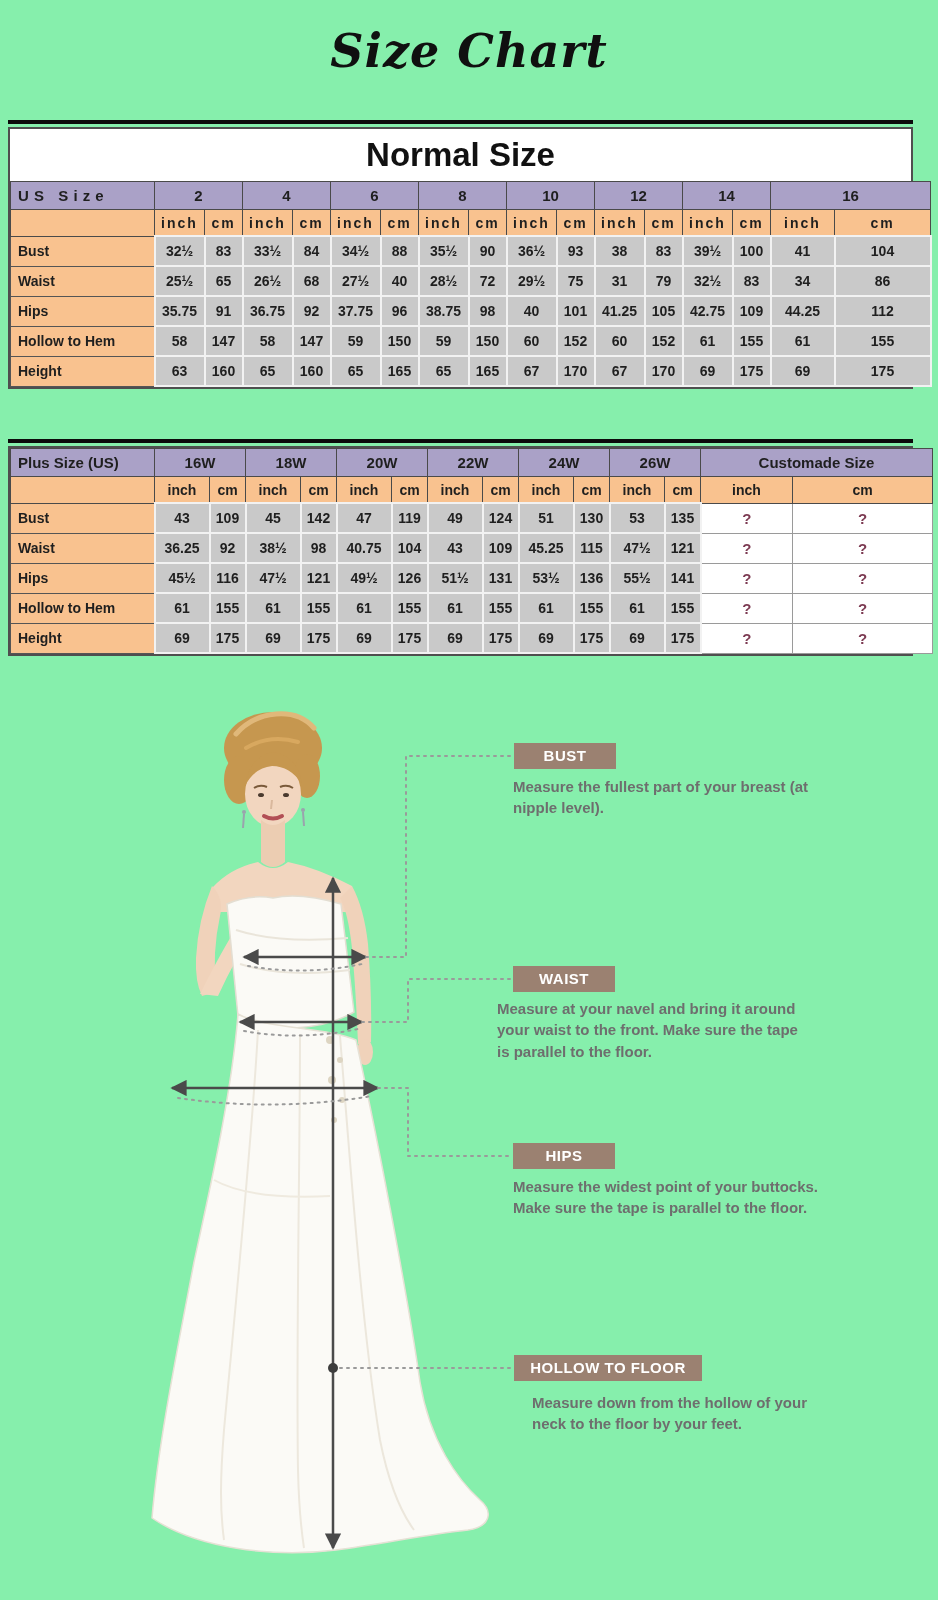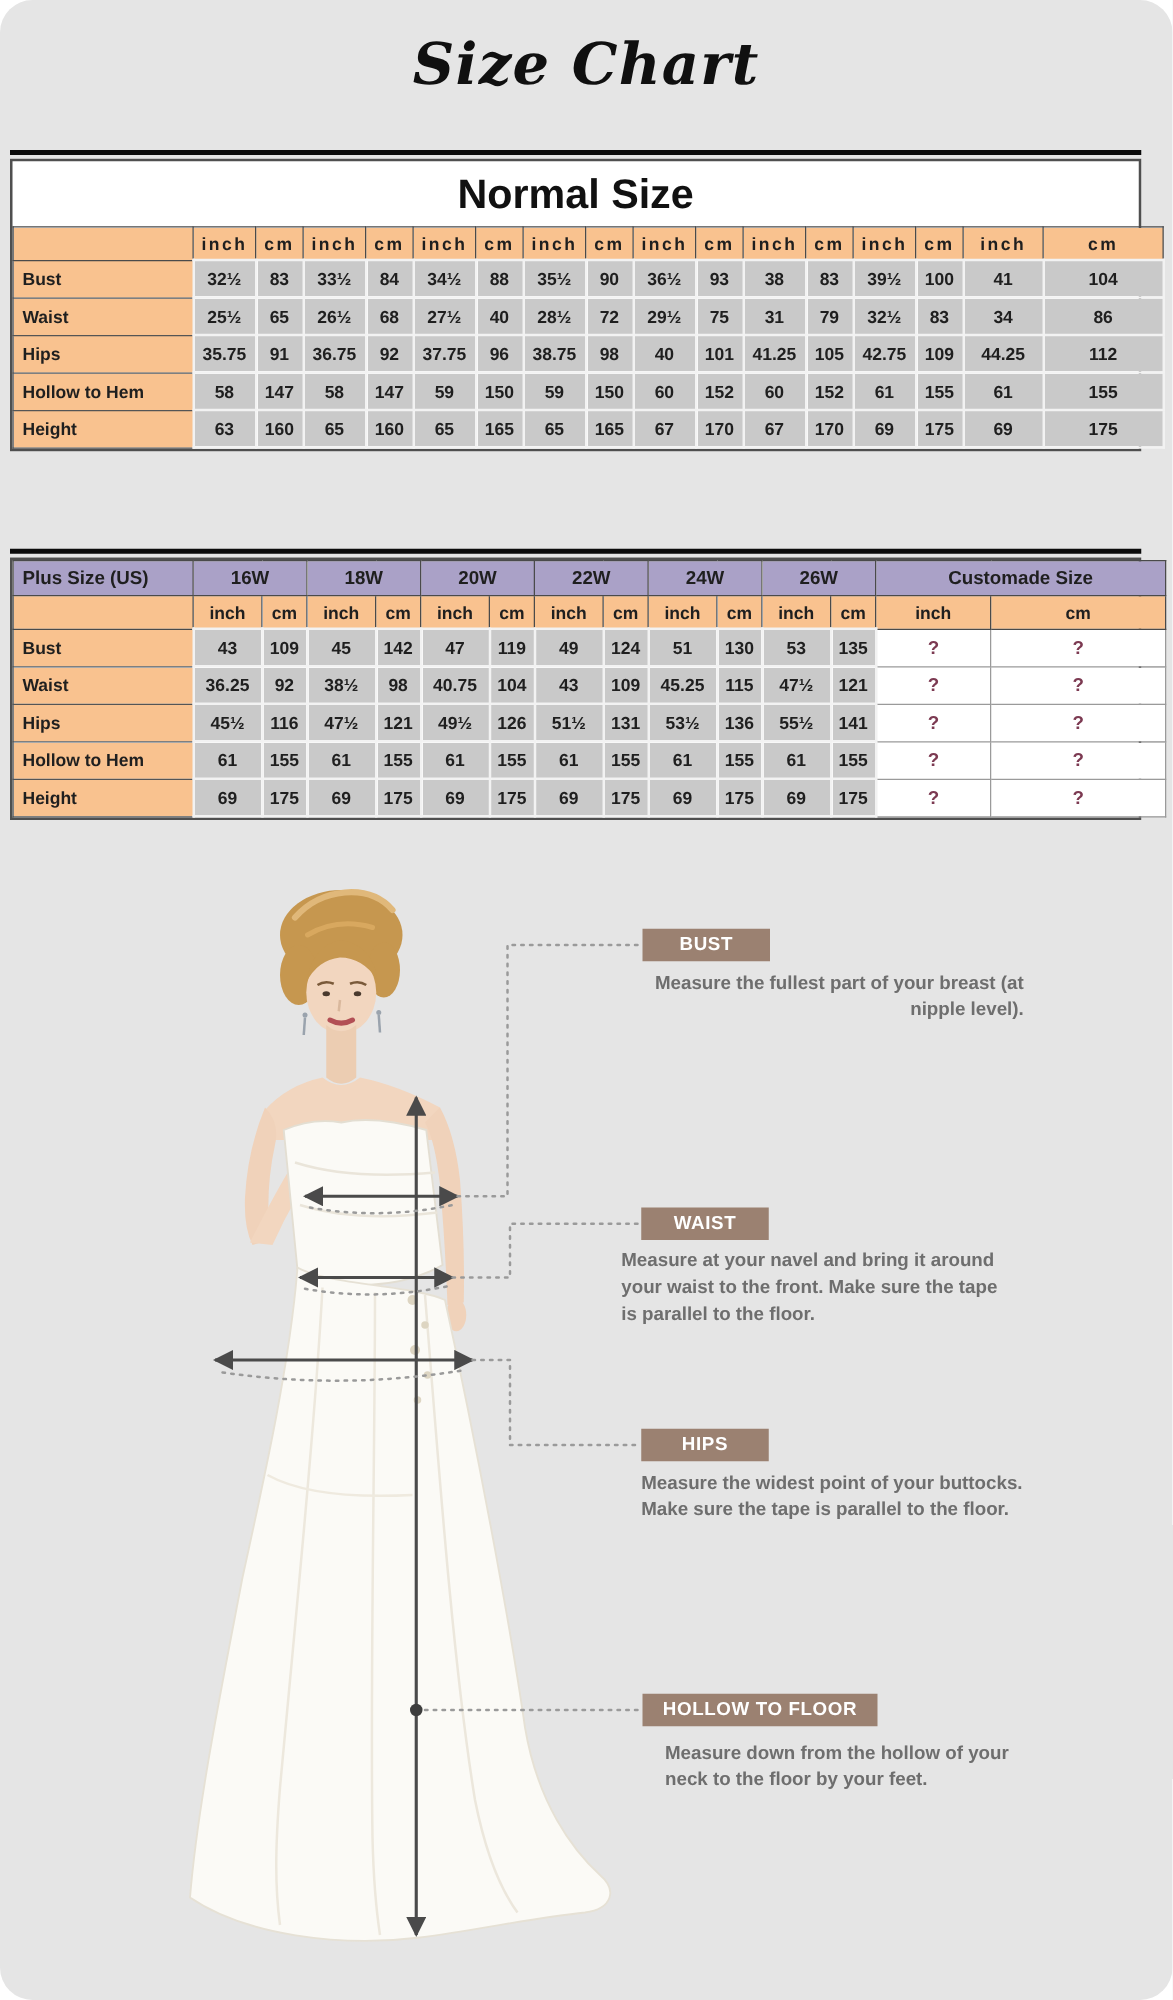--- a/index.html
+++ b/index.html
@@ -1,21 +1,21 @@
 <!DOCTYPE html>
 <html style="--purple: #aaa1c7; --orange: #f9c28f; --cellgray: #c9c9c9; --badge: #9b8171; --qcolor: #7c3a52;"><head>
 <meta charset="utf-8">
 <style>
   :root{
     --purple:#aaa1c7; --orange:#f9c28f; --cellgray:#c9c9c9;
     --badge:#9b8171; --qcolor:#7c3a52; --linedark:#4a4a4a; --dotgray:#8c8c8c;
   }
   html,body{margin:0;padding:0;background:#fff;}
-  #canvas{position:relative;width:938px;height:1600px;background:#e5e5e5;overflow:hidden;
-          font-family:"Liberation Sans",sans-serif;border-radius:26px;}
+  #canvas{position:relative;width:938px;height:1600px;background:#86efac;overflow:hidden;
+          font-family:"Liberation Sans",sans-serif;}
   
   #page-title{position:absolute;top:24px;left:0;width:938px;text-align:center;
     font-family:"DejaVu Serif","Liberation Serif",serif;font-style:italic;font-weight:bold;
     font-size:46px;color:#101010;letter-spacing:1px;}
   
   .tbl-wrap{position:absolute;left:8px;width:905px;}
   #normal-wrap{top:120px;} #plus-wrap{top:439px;}
   .topbar{height:4px;background:#0b0b0b;margin-bottom:3px;}
   .table-box{border:2px solid #4f4f4f;background:#fff;}
   .tbl-title{height:52px;line-height:52px;text-align:center;font-weight:bold;font-size:33px;color:#111;}
@@ -33,21 +33,21 @@
   tr.data td.q{background:#fff;color:var(--qcolor);border:1px solid #9a9a9a;font-size:15px;}
   
   #diagram-svg{position:absolute;left:0;top:700px;width:938px;height:900px;}
   .badge{position:absolute;height:26px;line-height:26px;background:var(--badge);
     color:#fff;font-weight:bold;font-size:15px;text-align:center;letter-spacing:.5px;}
   .gdesc{position:absolute;width:306px;font-size:15px;line-height:1.42;color:#6e6e6e;font-weight:bold;}
   #bust-badge{left:514px;top:743px;width:102px;}
   #waist-badge{left:513px;top:966px;width:102px;}
   #hips-badge{left:513px;top:1143px;width:102px;}
   #hollow-badge{left:514px;top:1355px;width:188px;}
-  #bust-desc{left:513px;top:776px;text-align:right;}
+  #bust-desc{left:513px;top:776px;}
   #waist-desc{left:497px;top:998px;}
   #hips-desc{left:513px;top:1176px;}
   #hollow-desc{left:532px;top:1392px;}
 </style>
 </head>
 <body>
 
 <div id="canvas">
 
   <div id="page-title">Size Chart</div>
@@ -70,20 +70,31 @@
             <col style="width: 50px;">
             <col style="width: 38px;">
             <col style="width: 50px;">
             <col style="width: 38px;">
             <col style="width: 50px;">
             <col style="width: 38px;">
             <col style="width: 64px;">
             <col style="width: 96px;">
           </colgroup>
           <tbody>
+            <tr class="hdr">
+              <td class="corner">US Size</td>
+              <td colspan="2" class="size">2</td>
+              <td colspan="2" class="size">4</td>
+              <td colspan="2" class="size">6</td>
+              <td colspan="2" class="size">8</td>
+              <td colspan="2" class="size">10</td>
+              <td colspan="2" class="size">12</td>
+              <td colspan="2" class="size">14</td>
+              <td colspan="2" class="size">16</td>
+            </tr>
             <tr class="sub">
               <td class="corner-empty"></td>
               <td class="unit">inch</td>
               <td class="unit">cm</td>
               <td class="unit">inch</td>
               <td class="unit">cm</td>
               <td class="unit">inch</td>
               <td class="unit">cm</td>
               <td class="unit">inch</td>
               <td class="unit">cm</td>

